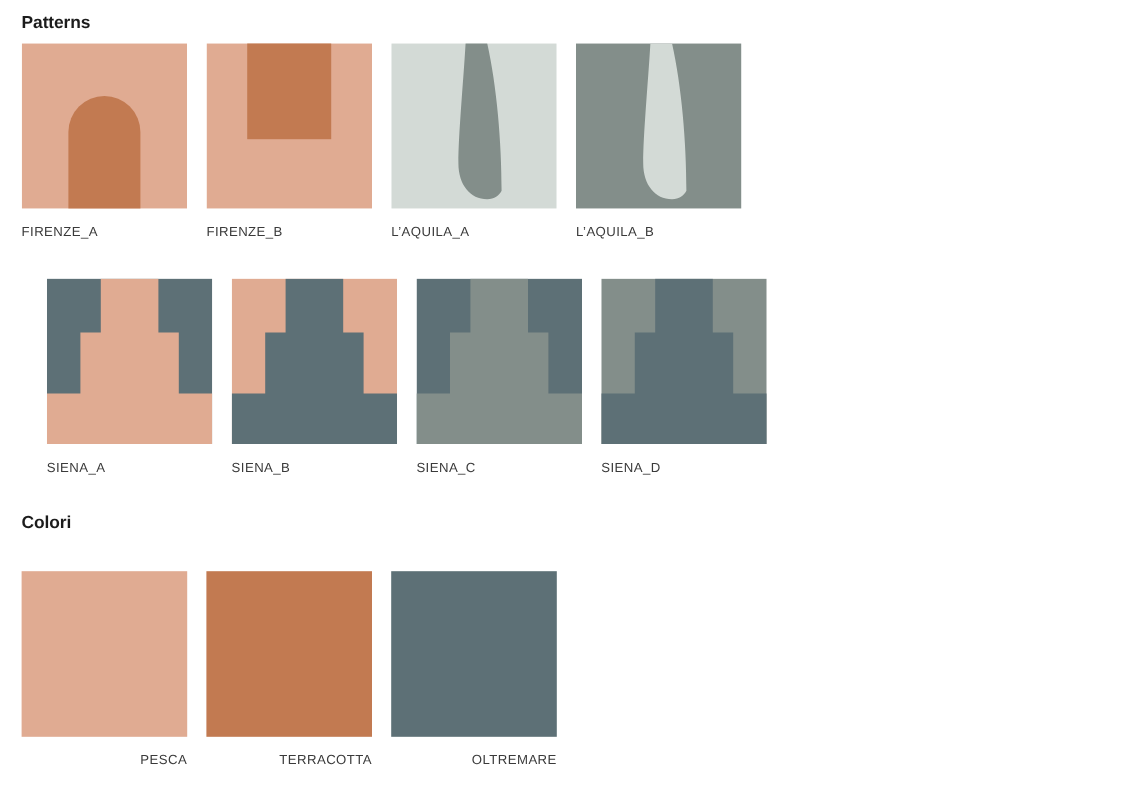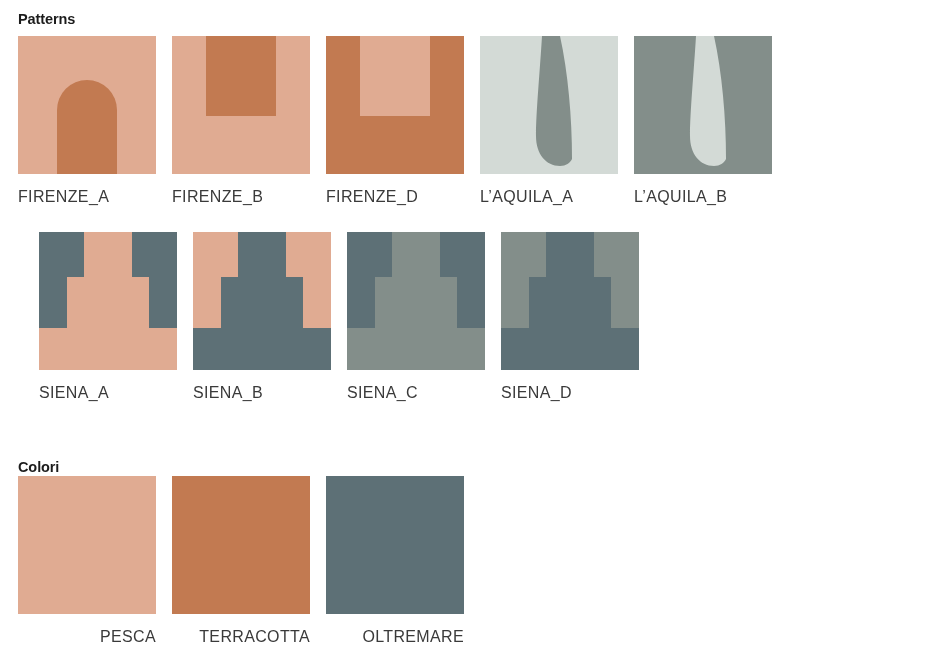--- a/index.html
+++ b/index.html
@@ -21,21 +21,21 @@
   }
   .section-title {
     position: absolute;
     left: 18px;
     font-size: 14.5px;
     font-weight: bold;
     letter-spacing: -0.1px;
     color: #1c1c1c;
   }
   #title-patterns { top: 11px; }
-  #title-colori  { top: 459px; }
+  #title-colori  { top: 428px; }
 
   .grid {
     position: absolute;
     left: 18px;
     display: grid;
     grid-template-columns: repeat(6, 138px);
     column-gap: 16px;
   }
   #patterns-row-1 { top: 36px; }
   #patterns-row-2 { top: 232px; padding-left: 21px; }
@@ -51,21 +51,21 @@
     overflow: hidden;
   }
   .tile svg { display: block; width: 138px; height: 138px; }
 
   .swatch {
     width: 138px;
     height: 138px;
   }
   .caption {
     margin-top: 14px;
-    font-size: 16px;
+    font-size: 11px;
     letter-spacing: 0.35px;
     color: #3a3a3a;
     white-space: nowrap;
   }
 </style>
 </head>
 <body>
 
 <div class="page">
 
@@ -82,29 +82,20 @@
         <div class="caption">FIRENZE_A</div>
       </div>
       <div class="cell">
         <div class="tile">
           <svg viewBox="0 0 138 138">
             <rect x="0" y="0" width="138" height="138" fill="#e0ab92"></rect>
             <rect fill="#c27a51" x="34" y="0" width="70" height="80"></rect>
           </svg>
         </div>
         <div class="caption">FIRENZE_B</div>
-      </div>
-      <div class="cell">
-        <div class="tile">
-          <svg viewBox="0 0 138 138">
-            <rect x="0" y="0" width="138" height="138" fill="#c27a51"></rect>
-            <rect fill="#e0ab92" x="34" y="0" width="70" height="80"></rect>
-          </svg>
-        </div>
-        <div class="caption">FIRENZE_D</div>
       </div>
       <div class="cell">
         <div class="tile">
           <svg viewBox="0 0 138 138">
             <rect x="0" y="0" width="138" height="138" fill="#d3dad6"></rect>
             <path fill="#838e8a" d="M 62 0 C 60 34, 56 76, 56 100 C 56 118, 66 130, 80 130 C 86 130, 90 127, 92 123 C 92 82, 88 36, 80 0 Z"></path>
           </svg>
         </div>
         <div class="caption">L’AQUILA_A</div>
       </div>

